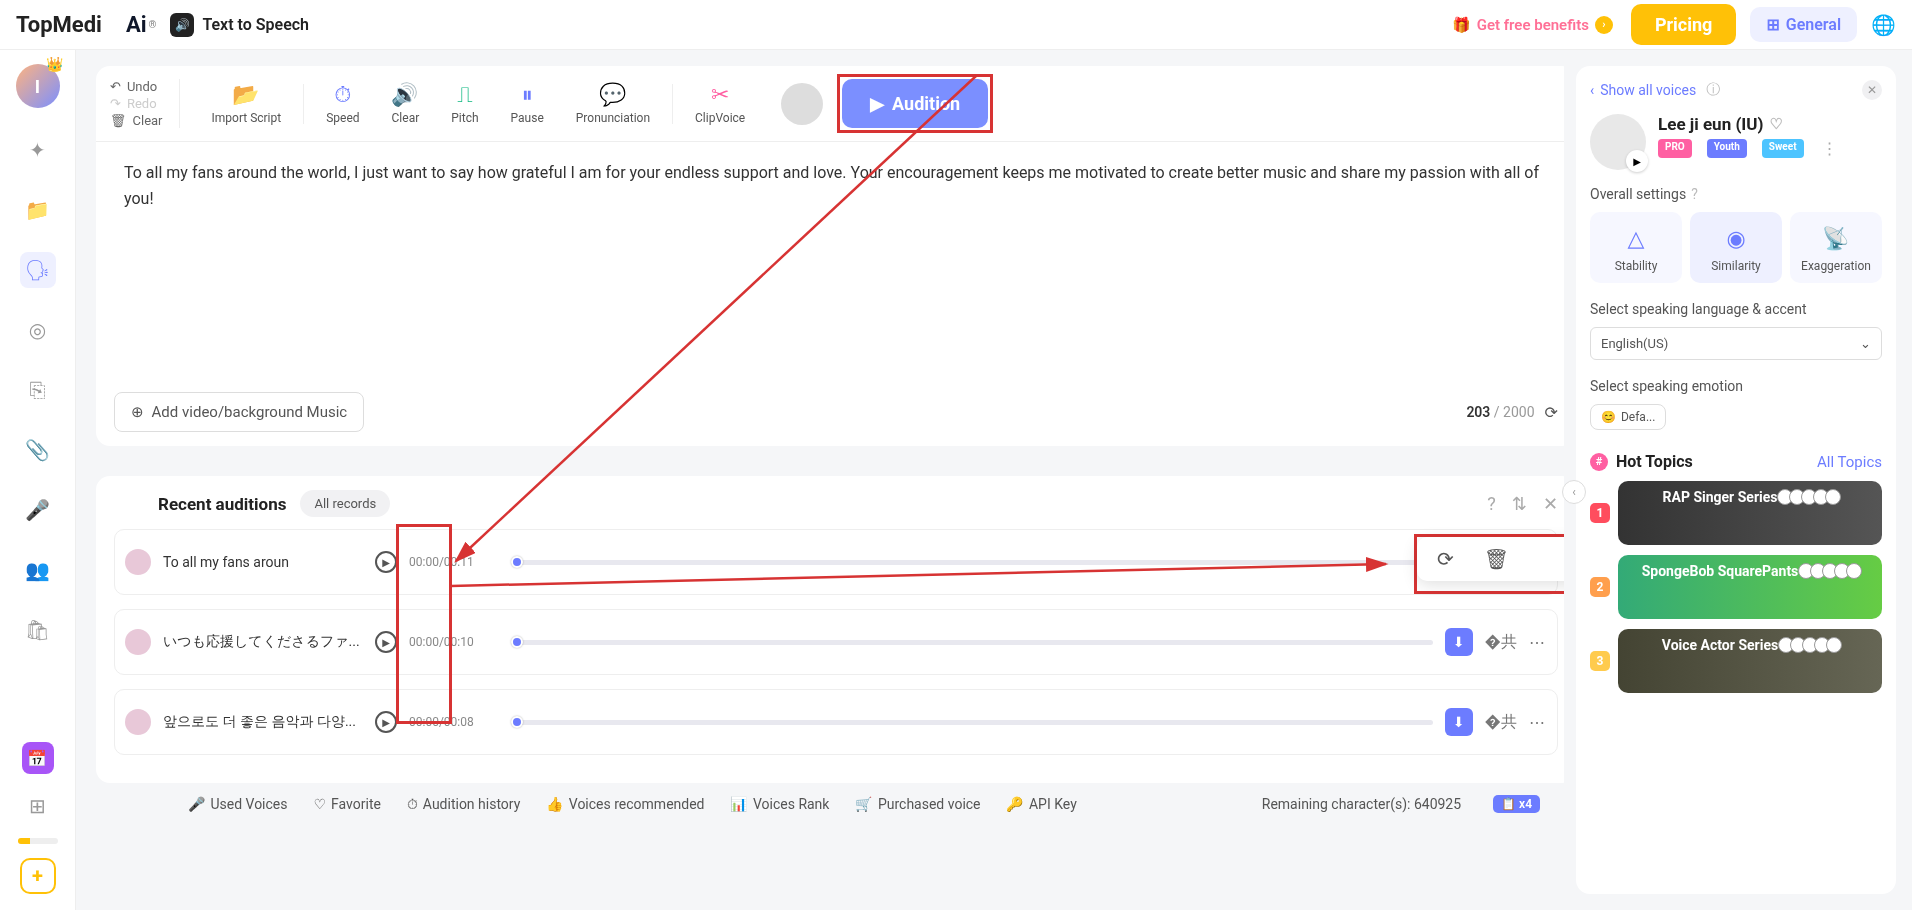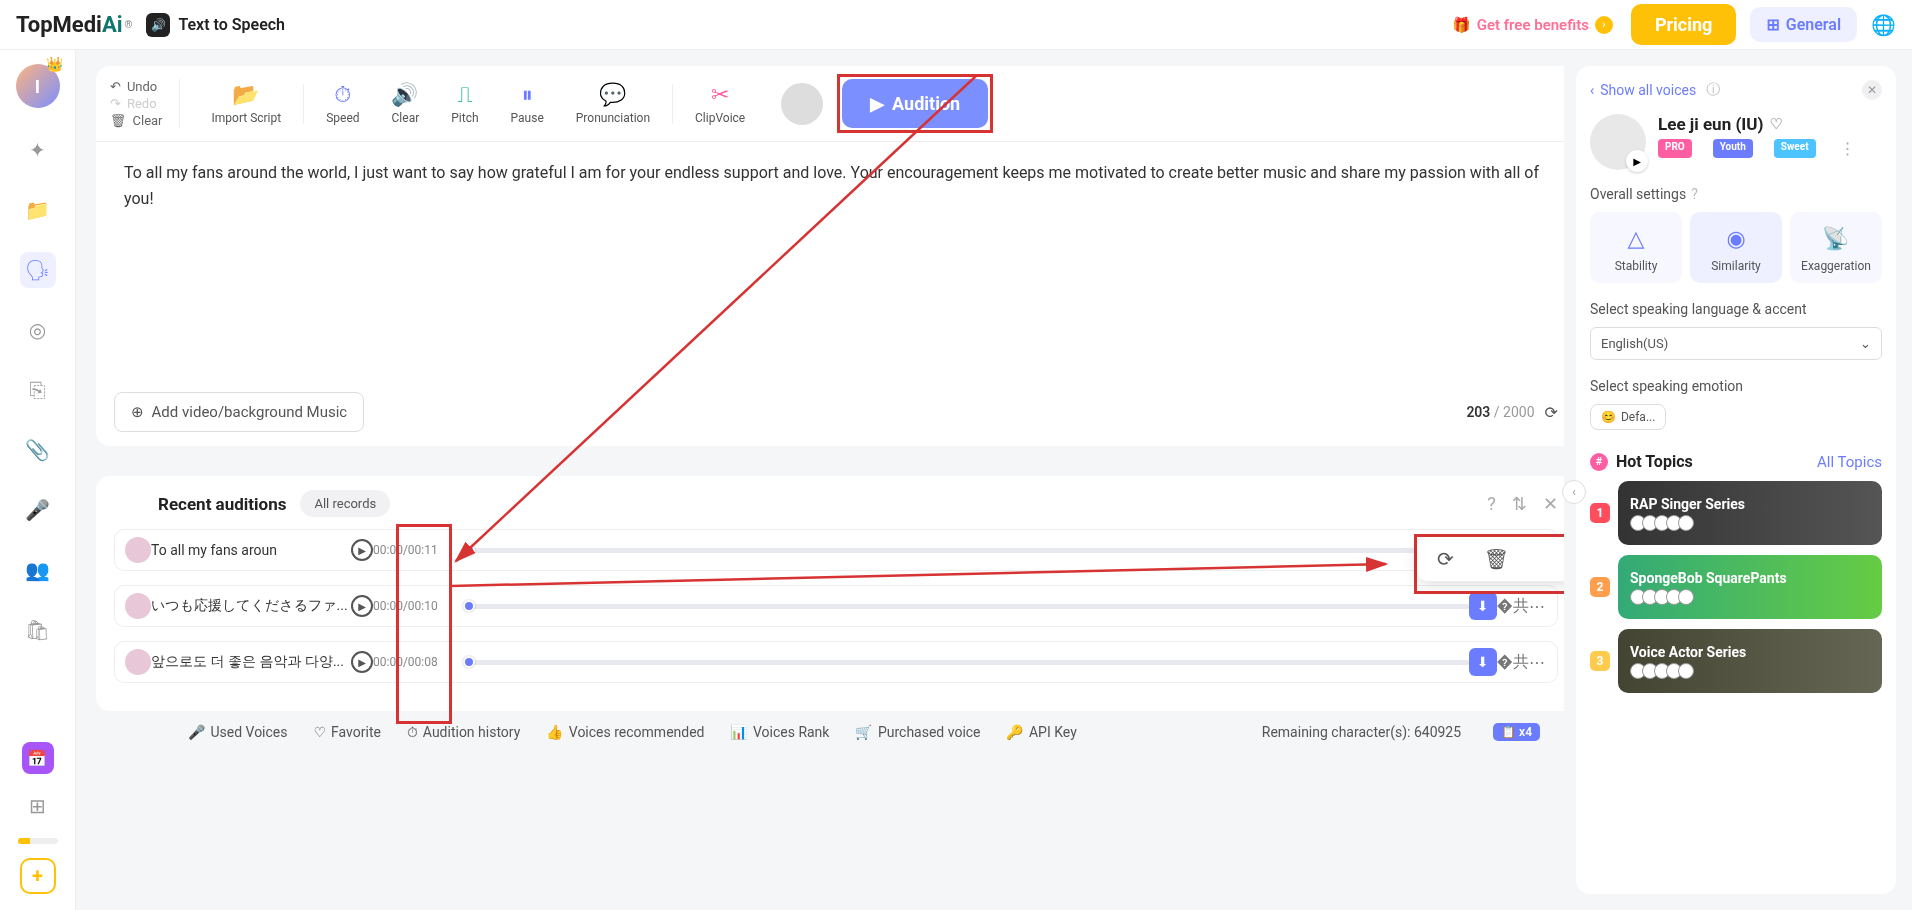--- a/index.html
+++ b/index.html
@@ -1,21 +1,21 @@
 <!DOCTYPE html>
 <html><head>
 <meta charset="utf-8">
 <style>
 * { margin: 0; padding: 0; box-sizing: border-box; font-family: -apple-system, BlinkMacSystemFont, "Segoe UI", Roboto, sans-serif; }
 body { background: #f5f6f8; width: 1912px; height: 910px; overflow: hidden; }
 
 
 .header { height: 50px; background: #fff; display: flex; align-items: center; padding: 0 16px; border-bottom: 1px solid #eee; }
 .logo { font-size: 22px; font-weight: 700; color: #222; display: flex; align-items: center; }
-.logo-ai { color: #0f766e; }
+.logo-ai { color: #0f172a; margin-left: 24px; }
 .logo-reg { font-size: 10px; vertical-align: super; color: #888; margin-left: 2px; }
 .tts-badge { background: #222; color: #fff; border-radius: 6px; width: 24px; height: 24px; display: flex; align-items: center; justify-content: center; margin-left: 14px; font-size: 12px; }
 .tts-label { margin-left: 8px; font-weight: 600; font-size: 16px; color: #222; }
 .header-spacer { flex: 1; }
 .free-benefits { color: #ff7096; font-weight: 600; font-size: 15px; display: flex; align-items: center; gap: 6px; margin-right: 18px; }
 .free-benefits-arrow { background: #ffc107; color: #fff; border-radius: 50%; width: 18px; height: 18px; display: flex; align-items: center; justify-content: center; font-size: 11px; }
 .pricing-btn { background: #ffc107; color: #fff; font-weight: 700; border: none; border-radius: 10px; padding: 10px 24px; font-size: 18px; margin-right: 14px; }
 .general-btn { background: #eef0ff; color: #6c7cff; border: none; border-radius: 10px; padding: 8px 16px; font-weight: 600; font-size: 16px; display: flex; align-items: center; gap: 6px; margin-right: 14px; }
 .globe-icon { color: #666; font-size: 20px; }
 
@@ -56,21 +56,21 @@
 .char-count { margin-left: auto; color: #999; font-size: 14px; margin-right: 10px; }
 .char-count b { color: #333; font-weight: 600; }
 .refresh-icon { color: #555; }
 
 
 .recent-card { background: #fff; border-radius: 14px; margin: 18px 0 0 20px; width: 1480px; padding: 14px 18px; position: relative; }
 .recent-header { display: flex; align-items: center; gap: 14px; margin-bottom: 12px; }
 .recent-title { font-weight: 700; font-size: 17px; color: #222; margin-left: 44px; }
 .all-records { background: #f1f1f3; border-radius: 16px; padding: 6px 14px; font-size: 13px; color: #555; }
 .recent-header-right { margin-left: auto; display: flex; gap: 16px; color: #aaa; font-size: 18px; }
-.aud-row { display: flex; align-items: center; padding: 6px 10px; border: 1px solid #eee; border-radius: 10px; margin-bottom: 14px; }
+.aud-row { display: flex; align-items: center; padding: 18px 10px; border: 1px solid #eee; border-radius: 10px; margin-bottom: 14px; gap: 12px; }
 .aud-avatar { width: 26px; height: 26px; border-radius: 50%; background: #e8c8d8; }
 .aud-text { width: 200px; font-size: 14px; color: #333; white-space: nowrap; overflow: hidden; text-overflow: ellipsis; }
 .play-col-box { position: absolute; border: 3px solid #d73333; }
 .play-icon { width: 22px; height: 22px; border: 2px solid #555; border-radius: 50%; display: flex; align-items: center; justify-content: center; font-size: 10px; color: #555; }
 .time-label { font-size: 12px; color: #888; width: 90px; }
 .progress-track { flex: 1; height: 5px; background: #e8e8ef; border-radius: 3px; position: relative; }
 .progress-thumb { position: absolute; left: 0; top: -4px; width: 12px; height: 12px; border-radius: 50%; background: #6c7cff; border: 2px solid #fff; box-shadow: 0 0 2px rgba(0,0,0,0.3); }
 .dl-btn { width: 28px; height: 28px; background: #6c7cff; color: #fff; border-radius: 6px; display: flex; align-items: center; justify-content: center; font-size: 14px; }
 .share-icon { color: #777; font-size: 16px; }
 .more-icon { color: #777; font-size: 16px; letter-spacing: 2px; }
@@ -91,21 +91,21 @@
 .right-panel { width: 320px; background: #fff; margin: 16px 16px 16px 12px; border-radius: 14px; padding: 14px; position: relative; }
 .right-header { display: flex; align-items: center; gap: 6px; color: #6c7cff; font-size: 14px; margin-bottom: 14px; }
 .right-header .back { color: #6c7cff; }
 .right-header .info { margin-left: 4px; color: #bbb; }
 .right-header .close { margin-left: auto; color: #999; background: #f0f0f2; border-radius: 50%; width: 20px; height: 20px; display: flex; align-items: center; justify-content: center; font-size: 12px; }
 .voice-row { display: flex; gap: 12px; margin-bottom: 16px; }
 .voice-img { width: 56px; height: 56px; border-radius: 50%; background: #e8e8e8; position: relative; }
 .voice-img-play { position: absolute; bottom: -2px; right: -2px; background: #fff; border-radius: 50%; width: 22px; height: 22px; display: flex; align-items: center; justify-content: center; font-size: 10px; box-shadow: 0 1px 3px rgba(0,0,0,0.2); }
 .voice-name { font-weight: 700; font-size: 17px; color: #222; display: flex; align-items: center; gap: 6px; }
 .heart { color: #bbb; font-size: 15px; }
-.badges { display: flex; gap: 21px; margin-top: 5px; }
+.badges { display: flex; gap: 15px; margin-top: 5px; }
 .badge { font-size: 10px; font-weight: 700; padding: 2px 7px; border-radius: 4px; color: #fff; }
 .badge-pro { background: #ff5fa2; }
 .badge-youth { background: #6c7cff; }
 .badge-sweet { background: #4dc4ff; }
 .badge-menu { color: #aaa; padding: 0 3px; }
 .section-label { font-size: 14px; color: #555; margin-bottom: 10px; display: flex; align-items: center; gap: 5px; }
 .settings-grid { display: flex; gap: 8px; margin-bottom: 18px; }
 .setting-card { flex: 1; background: #f6f7ff; border-radius: 10px; padding: 14px 6px 10px; display: flex; flex-direction: column; align-items: center; gap: 8px; }
 .setting-card.active { background: #eef0ff; }
 .setting-icon { color: #6c7cff; font-size: 22px; }
@@ -114,21 +114,21 @@
 .emotion-chip { border: 1px solid #ddd; border-radius: 8px; padding: 5px 10px; font-size: 12px; color: #555; display: inline-flex; align-items: center; gap: 5px; }
 .hot-topics-hdr { display: flex; align-items: center; gap: 8px; margin: 22px 0 10px; }
 .hash-icon { background: #ff5fa2; color: #fff; border-radius: 50%; width: 18px; height: 18px; display: flex; align-items: center; justify-content: center; font-size: 11px; font-weight: 700; }
 .hot-title { font-weight: 700; font-size: 16px; color: #222; }
 .all-topics { color: #6c7cff; font-size: 15px; margin-left: auto; }
 .topic-row { display: flex; align-items: center; gap: 8px; margin-bottom: 10px; }
 .topic-num { width: 20px; height: 20px; border-radius: 5px; color: #fff; font-size: 12px; font-weight: 700; display: flex; align-items: center; justify-content: center; }
 .topic-num.n1 { background: #ff4d5e; }
 .topic-num.n2 { background: #ff9f4d; }
 .topic-num.n3 { background: #ffcb4d; }
-.topic-card { flex: 1; height: 64px; border-radius: 10px; background: linear-gradient(90deg,#333,#555); color: #fff; padding: 8px 12px; display: flex; flex-direction: column; justify-content: center; }
+.topic-card { flex: 1; height: 64px; border-radius: 10px; background: linear-gradient(90deg,#333,#555); color: #fff; padding: 8px 12px; display: flex; flex-direction: row; justify-content: center; }
 .topic-name { font-weight: 700; font-size: 14px; margin-bottom: 3px; }
 .topic-avatars { display: flex; }
 .topic-avatars span { width: 16px; height: 16px; border-radius: 50%; background: #fff; margin-right: -4px; border: 1px solid #999; }
 .panel-collapse { position: absolute; left: -14px; top: 50%; background: #fff; border: 1px solid #ddd; border-radius: 50%; width: 24px; height: 24px; display: flex; align-items: center; justify-content: center; color: #999; font-size: 12px; }
 </style>
 </head>
 <body>
 
 <div class="header">
   <div class="logo">

